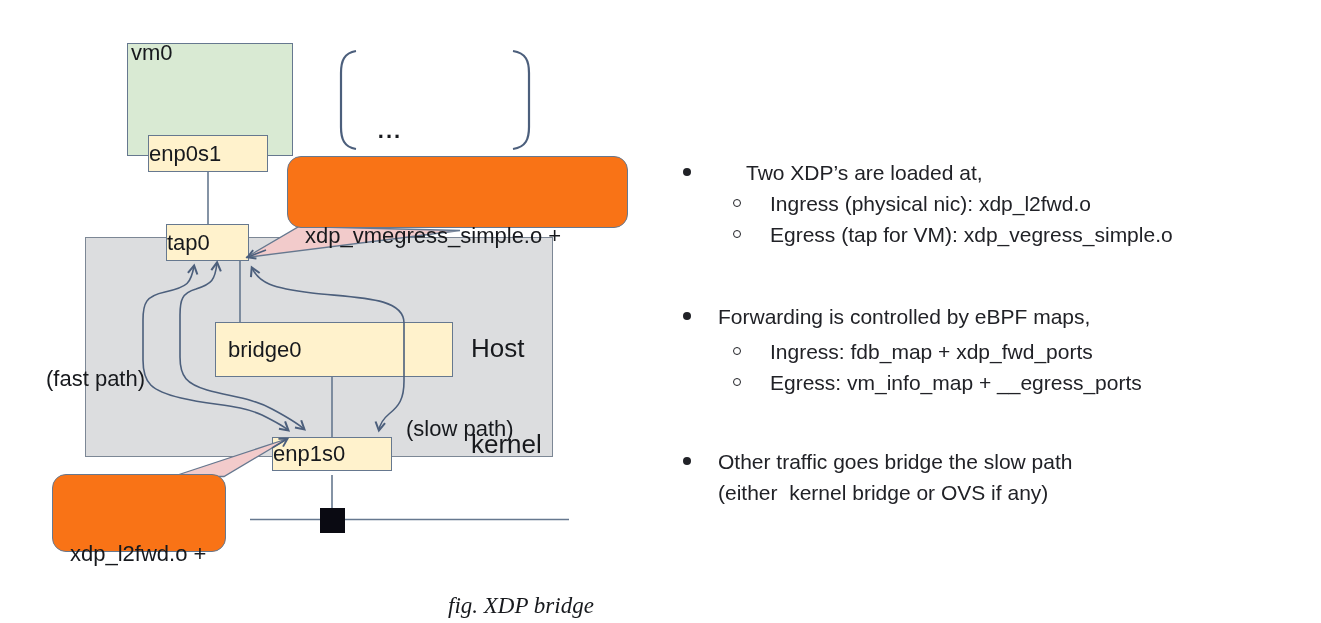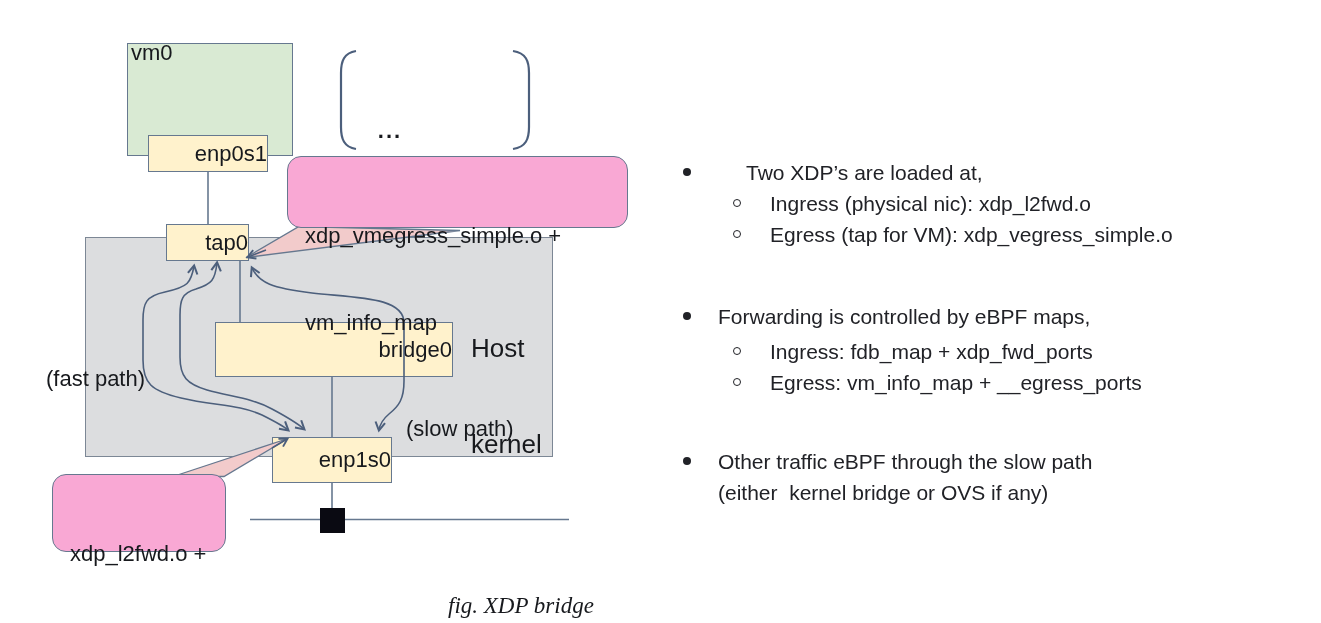--- a/index.html
+++ b/index.html
@@ -6,32 +6,32 @@
   .stage{position:relative;width:1321px;height:623px;background:#ffffff;overflow:hidden;
          font-family:"Liberation Sans",sans-serif;color:#17191d;}
   .abs{position:absolute;}
   svg.layer{position:absolute;left:0;top:0;pointer-events:none;}
   
   .box-green{left:127px;top:43px;width:166px;height:113px;background:#d9ead3;
              border:1.5px solid #66788f;box-sizing:border-box;}
   .box-gray{left:85px;top:237px;width:468px;height:220px;background:#dcdddf;
             border:1.6px solid #7c8795;box-sizing:border-box;}
   .node{background:#fff2cc;border:1.5px solid #66788f;box-sizing:border-box;
-        display:flex;align-items:center;justify-content:flex-end;font-size:22px;}
+        display:flex;align-items:center;justify-content:flex-start;font-size:22px;}
   .n-enp0s1{left:148px;top:135px;width:120px;height:37px;}
   .n-tap0{left:166px;top:224px;width:83px;height:37px;}
   .n-bridge0{left:215px;top:322px;width:238px;height:55px;padding-left:12px;}
-  .n-enp1s0{left:272px;top:437px;width:120px;height:46px;}
+  .n-enp1s0{left:272px;top:437px;width:120px;height:34px;}
   .lbl{font-size:22px;line-height:26px;white-space:pre;margin-top:28px;}
   .lbl-vm0{left:131px;top:12px;}
   .lbl-host{left:471px;top:240px;font-size:26px;line-height:32px;}
   .lbl-fast{left:46px;top:338px;}
   .lbl-slow{left:406px;top:388px;}
   .lbl-dots{left:374px;top:90px;width:32px;text-align:center;font-weight:700;letter-spacing:2px;}
-  .callout{background:#f9a8d4;border:1.5px solid #66788f;border-radius:14px;box-sizing:border-box;
+  .callout{background:#f97316;border:1.5px solid #66788f;border-radius:14px;box-sizing:border-box;
            font-size:22px;line-height:29px;padding:6px 0 0 17px;white-space:pre;}
   .c-egress{left:287px;top:156px;width:341px;height:72px;}
   .c-ingress{left:52px;top:474px;width:174px;height:78px;}
   .caption{left:448px;top:577px;width:200px;text-align:left;
            font-family:"Liberation Serif",serif;font-style:italic;font-size:23px;margin-top:16px;}
   
   .note-line{position:absolute;font-size:21px;line-height:26px;white-space:pre;color:#212227;}
   .dot{position:absolute;width:8px;height:8px;border-radius:50%;background:#212227;}
   .ring{position:absolute;width:8px;height:8px;border-radius:50%;border:1.7px solid #212227;
         box-sizing:border-box;background:transparent;}
@@ -101,21 +101,20 @@
       <path d="M 173 476.5 L 224 476.5 L 288 438.5 Z"></path>
     </g>
     <g stroke="#4c5f7c" stroke-width="1.5" fill="none">
       <line x1="266" y1="250" x2="248" y2="257" marker-end="url(#ah)"></line>
       <line x1="272" y1="448" x2="287" y2="439" marker-end="url(#ah)"></line>
     </g>
   </svg>
 
   <div class="abs callout c-egress">
     <div>xdp_vmegress_simple.o +</div>
-    <div>vm_info_map</div>
   </div>
   <div class="abs callout c-ingress">
     <div>xdp_l2fwd.o +</div>
     
   </div>
 
   <div>
     <span class="dot" style="left:683px;top:168px;"></span>
     <div class="note-line" style="left:718px;top:160px;margin-left:28px;">Two XDP’s are loaded at,</div>
 
@@ -128,17 +127,17 @@
     <span class="dot" style="left:683px;top:312px;"></span>
     <div class="note-line" style="left:718px;top:304px;">Forwarding is controlled by eBPF maps,</div>
 
     <span class="ring" style="left:733px;top:347px;"></span>
     <div class="note-line" style="left:770px;top:339px;">Ingress: fdb_map + xdp_fwd_ports</div>
 
     <span class="ring" style="left:733px;top:378px;"></span>
     <div class="note-line" style="left:770px;top:370px;">Egress: vm_info_map + __egress_ports</div>
 
     <span class="dot" style="left:683px;top:457px;"></span>
-    <div class="note-line" style="left:718px;top:449px;">Other traffic eBPF through the slow path</div>
+    <div class="note-line" style="left:718px;top:449px;">Other traffic goes bridge the slow path</div>
     <div class="note-line" style="left:718px;top:480px;">(either  kernel bridge or OVS if any)</div>
   </div>
 
 </div>
 
 </body></html>

